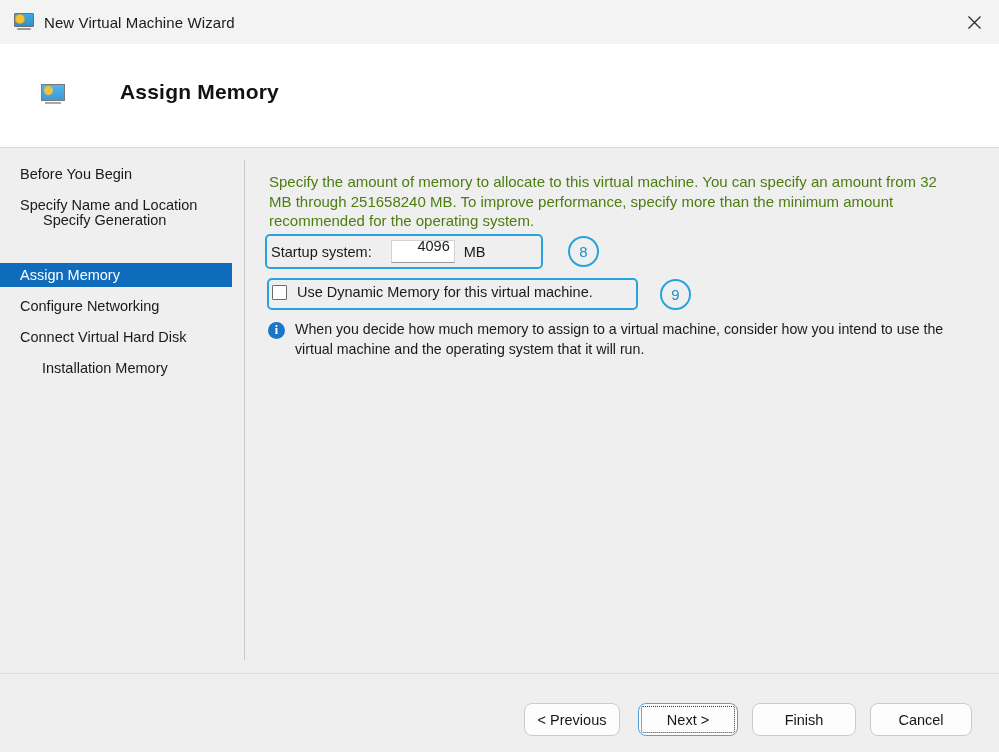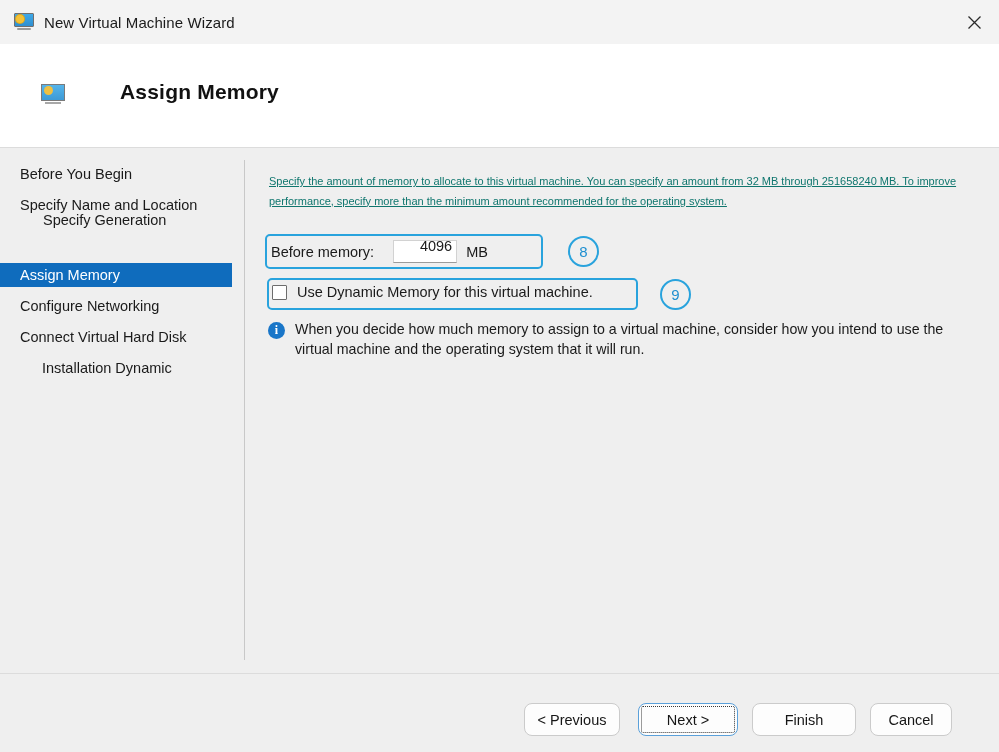--- a/index.html
+++ b/index.html
@@ -171,24 +171,23 @@
   .main {
     position: absolute;
     left: 245px; top: 0;
     width: 754px;
     height: 525px;
   }
   .desc {
     position: absolute;
     left: 24px; top: 24px;
     width: 690px;
-    font-size: 11px;
-    color: #0f766e;
+    font-size: 15px;
+    color: #4d7c0f;
     line-height: 19.5px;
-    text-decoration: underline;
   }
 
   
   .hl-box {
     position: absolute;
     border: 2px solid #29a3dd;
     border-radius: 5px;
     box-sizing: border-box;
   }
   #hl-memory { left: 20px; top: 86px; width: 278px; height: 35px; }
@@ -314,21 +313,21 @@
     border: 1px solid #5aa0da;
   }
   #btn-next .focus-ring {
     position: absolute;
     left: 2px; top: 2px; right: 2px; bottom: 2px;
     border: 1px dotted #3a3a3a;
     border-radius: 2px;
     pointer-events: none;
   }
   #btn-finish { left: 752px; width: 104px; }
-  #btn-cancel { left: 870px; width: 82px; }
+  #btn-cancel { left: 870px; width: 102px; }
 </style>
 </head>
 <body>
 
 <div class="titlebar">
   <div class="titlebar-icon">
     <div class="mon-screen"></div>
     <div class="mon-sun"></div>
     <div class="mon-stand"></div>
   </div>
@@ -351,36 +350,36 @@
 
 <div class="body-area">
 
   <div class="sidebar">
     <div class="nav-item" style="top:14px;">Before You Begin</div>
     <div class="nav-item" style="top:45px;">Specify Name and Location</div>
     <div class="nav-item" style="top:60px;padding-left:43px;">Specify Generation</div>
     <div class="nav-item selected" style="top:115px;">Assign Memory</div>
     <div class="nav-item" style="top:177px;">Connect Virtual Hard Disk</div>
     <div class="nav-item" style="top:146px;">Configure Networking</div>
-    <div class="nav-item indented" style="top:208px;">Installation Dynamic</div>
+    <div class="nav-item indented" style="top:208px;">Installation Memory</div>
     <div class="sidebar-divider"></div>
   </div>
 
   <div class="main">
 
     <div class="desc">Specify the amount of memory to allocate to this virtual machine. You can specify an amount from 32 MB through 251658240 MB. To improve performance, specify more than the minimum amount recommended for the operating system.</div>
 
     <div class="hl-box" id="hl-memory"></div>
     <div class="hl-box" id="hl-dynamic"></div>
 
     <div class="badge" id="badge-8">8</div>
     <div class="badge" id="badge-9">9</div>
 
     <div class="mem-row">
-      <span class="mem-label">Before memory:</span>
+      <span class="mem-label">Startup system:</span>
       <input class="mem-input" type="text" value="4096" style="">
       <span class="mem-unit">MB</span>
     </div>
 
     <div class="dyn-row">
       <span class="cbox"></span>
       <span>Use Dynamic Memory for this virtual machine.</span>
     </div>
 
     <div class="note">

